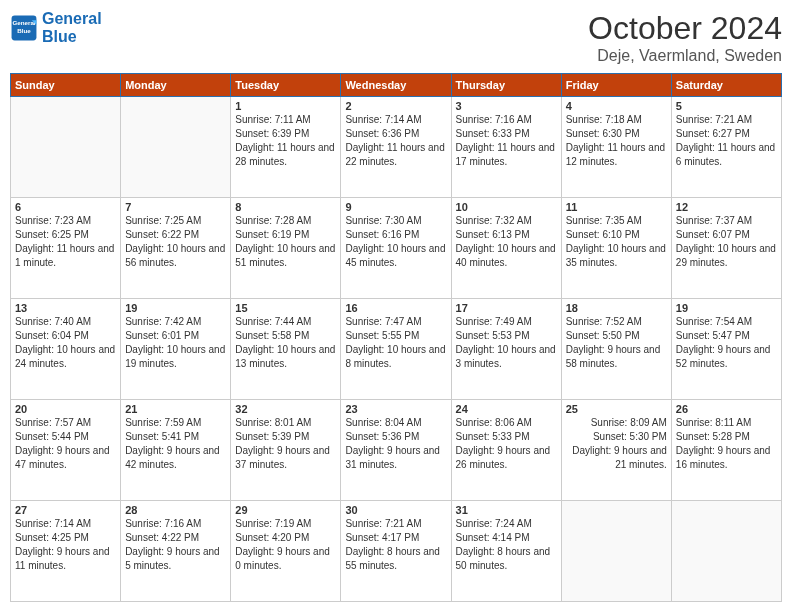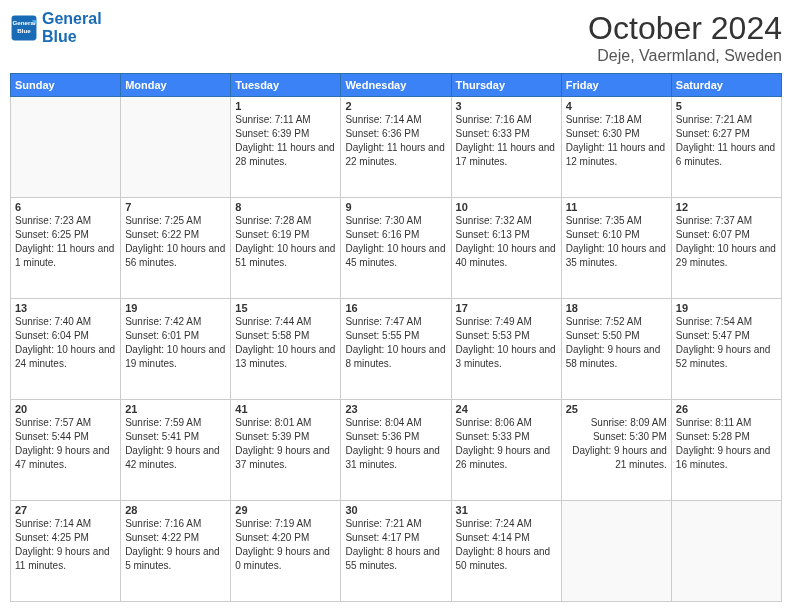--- a/index.html
+++ b/index.html
@@ -46,21 +46,21 @@
       color: #555;
     }
     .calendar {
       flex: 1;
       border: 1px solid #ccc;
       border-collapse: collapse;
       width: 100%;
       table-layout: fixed;
     }
     .calendar th {
-      background-color: #3b82f6;
+      background-color: #c2410c;
       color: #fff;
       font-size: 11px;
       font-weight: bold;
       padding: 5px 4px;
       border: 1px solid #2a6faf;
       text-align: left;
     }
     .calendar td {
       border: 1px solid #ccc;
       vertical-align: top;
@@ -256,21 +256,21 @@
 Sunset: 5:44 PM
 Daylight: 9 hours and 47 minutes.</div>
           </td>
           <td>
             <span class="day-num">21</span>
             <div class="day-info" style="white-space: pre-line;">Sunrise: 7:59 AM
 Sunset: 5:41 PM
 Daylight: 9 hours and 42 minutes.</div>
           </td>
           <td>
-            <span class="day-num">41</span>
+            <span class="day-num">32</span>
             <div class="day-info" style="white-space: pre-line;">Sunrise: 8:01 AM
 Sunset: 5:39 PM
 Daylight: 9 hours and 37 minutes.</div>
           </td>
           <td>
             <span class="day-num">23</span>
             <div class="day-info" style="white-space: pre-line;">Sunrise: 8:04 AM
 Sunset: 5:36 PM
 Daylight: 9 hours and 31 minutes.</div>
           </td>

